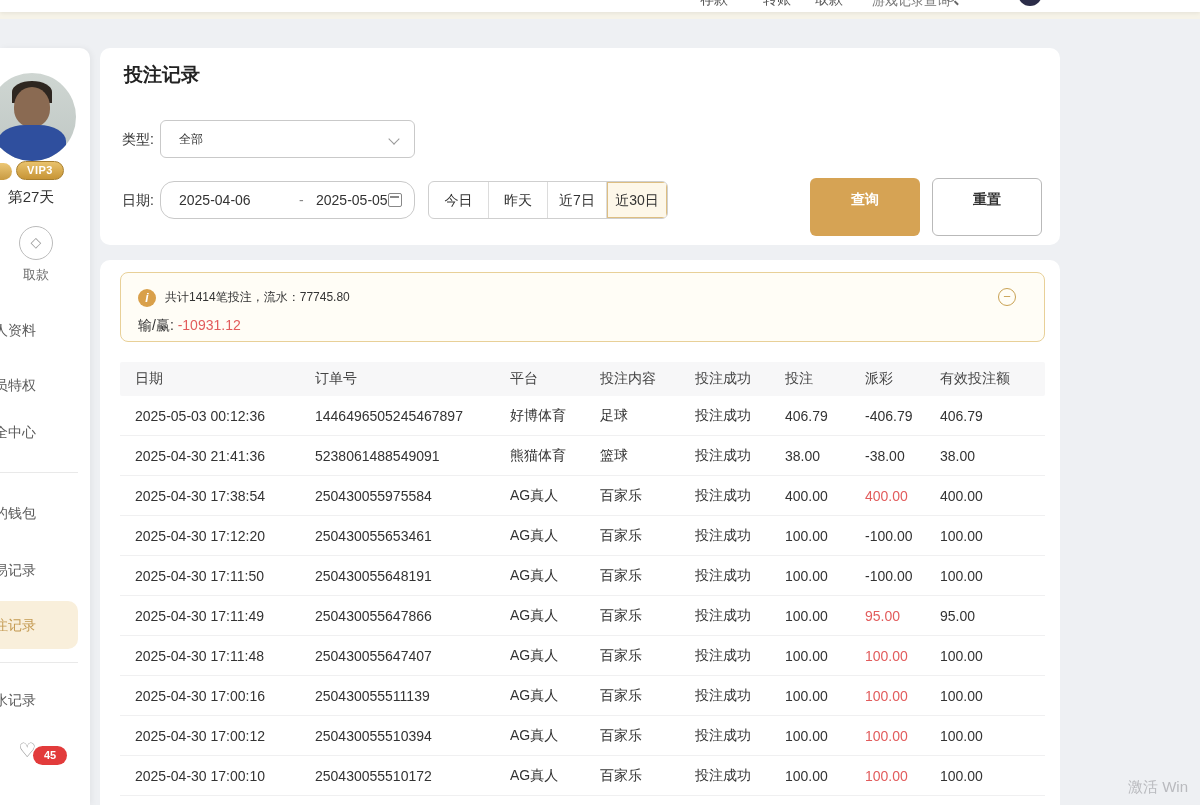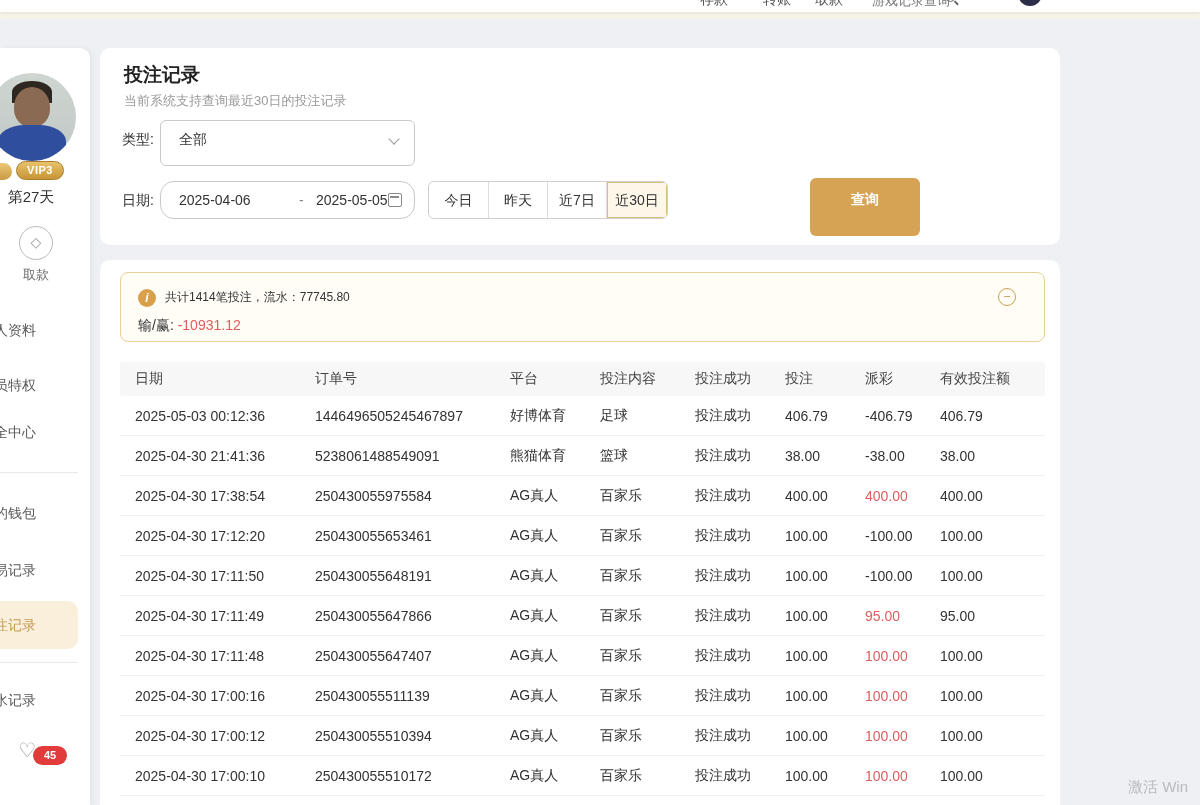--- a/index.html
+++ b/index.html
@@ -44,22 +44,22 @@
 
   
   .card { position:absolute; background:#fff; border-radius:10px; }
   .filter-card { left:100px; top:48px; width:960px; height:197px; }
   .results-card { left:100px; top:260px; width:960px; height:545px; border-radius:10px 10px 0 0; }
 
   .page-title { position:absolute; left:24px; top:14px; font-size:19px; font-weight:bold; color:#222; }
   .page-sub { position:absolute; left:24px; top:44px; font-size:13px; color:#9a9a9a; }
 
   .f-label { position:absolute; font-size:14px; color:#333; }
-  .select-box { position:absolute; left:60px; top:72px; width:255px; height:46px; border:1px solid #c9c9c9;
-    border-radius:6px; font-size:14px; color:#333; line-height:36px; padding-left:18px; cursor:pointer; background:#fff; }
+  .select-box { position:absolute; left:60px; top:72px; width:255px; height:38px; border:1px solid #c9c9c9;
+    border-radius:6px; font-size:12px; color:#333; line-height:36px; padding-left:18px; cursor:pointer; background:#fff; }
   .chevron { position:absolute; right:16px; top:14px; width:8px; height:8px; border-right:1.5px solid #999;
     border-bottom:1.5px solid #999; transform:rotate(45deg); }
   .date-box { position:absolute; left:60px; top:133px; width:255px; height:38px; border:1px solid #c9c9c9;
     border-radius:14px; font-size:14px; color:#333; line-height:36px; cursor:pointer; background:#fff; }
   .date-box .d1 { position:absolute; left:18px; } .date-box .sep { position:absolute; left:138px; color:#888; }
   .date-box .d2 { position:absolute; left:155px; }
   .cal-icon { position:absolute; right:12px; top:11px; width:14px; height:14px; border:1.5px solid #888; border-radius:2px; }
   .cal-icon::before { content:""; position:absolute; left:1px; top:2px; width:9px; height:1.5px; background:#888; }
 
   .seg-group { position:absolute; left:328px; top:133px; height:38px; border:1px solid #cfcfcf; border-radius:6px;
@@ -132,21 +132,20 @@
   <span class="m-label" style="top:505px">交易记录</span>
   <span class="m-label active" style="top:560px">投注记录</span>
   <div class="s-divider" style="top:614px"></div>
   <span class="m-label" style="top:635px">返水记录</span>
   <span class="heart-icon">♡</span>
   <span class="badge">45</span>
 </aside>
 
 <section class="card filter-card">
   <h1 class="page-title">投注记录</h1>
-  <p class="page-sub">当前系统支持查询最近30日的投注记录</p>
 
   <span class="f-label" style="left:22px; top:83px">类型:</span>
   <div class="select-box">
     <span>全部</span>
     <span class="chevron"></span>
   </div>
 
   <span class="f-label" style="left:22px; top:144px">日期:</span>
   <div class="date-box">
     <span class="d1">2025-04-06</span>
@@ -156,20 +155,21 @@
   </div>
 
   <div class="seg-group">
     <span class="seg">今日</span>
     <span class="seg">昨天</span>
     <span class="seg">近7日</span>
     <span class="seg active">近30日</span>
   </div>
 
   <div class="btn btn-query">查询</div>
+  <div class="btn btn-reset">重置</div>
 </section>
 
 <section class="card results-card">
   <div class="summary">
     <span class="info-icon">i</span>
     <span class="sum-line1">
       <span>共计1414笔投注，</span><span>流水：</span><span>77745.80</span>
     </span>
     <span class="sum-line2">
       <span>输/赢: </span><span class="red">-10931.12</span>

